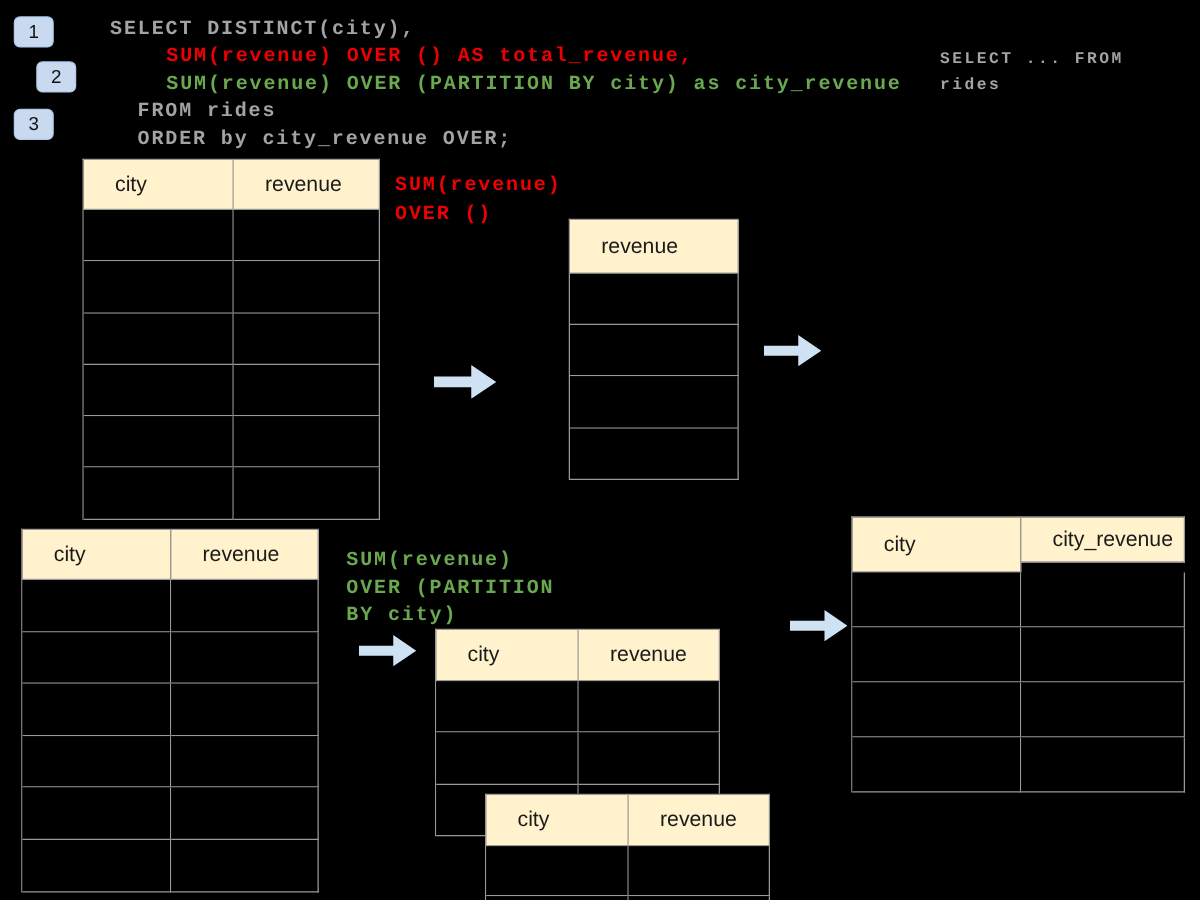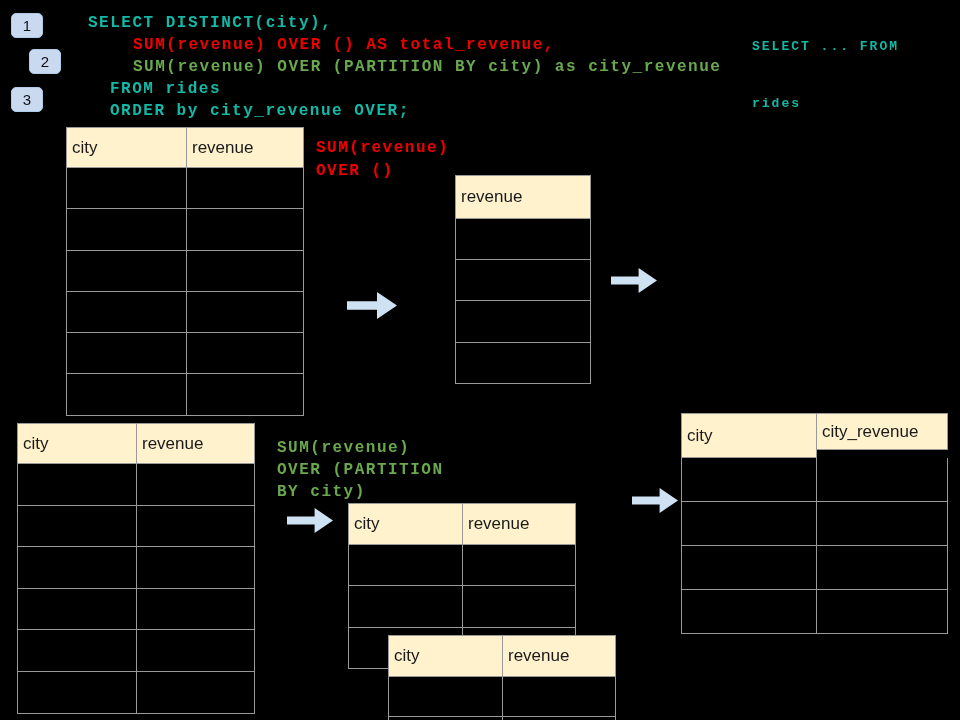--- a/index.html
+++ b/index.html
@@ -4,32 +4,32 @@
 <style>
   html,body{margin:0;padding:0;background:#000;}
   #canvas{position:relative;width:960px;height:720px;background:#000;overflow:hidden;
           font-family:"Liberation Sans",sans-serif;}
   .abs{position:absolute;}
   
   .code{font-family:"Liberation Mono",monospace;font-weight:bold;font-size:16px;
         line-height:22px;letter-spacing:1.5px;white-space:pre;}
   .code-sm{font-family:"Liberation Mono",monospace;font-weight:bold;font-size:13px;
         line-height:21px;letter-spacing:2px;white-space:pre;}
-  .purple{color:#14b8a6;font-family:Liberation Mono, monospace;}
+  .purple{color:#a3a3a3;font-family:Liberation Mono, monospace;}
   .red{color:#EE0000;}
   .green{color:#6AA84F;}
   
   .badge{width:30px;height:23px;background:#C9DAF0;border:1px solid #AECBEA;border-radius:5px;
          display:flex;align-items:center;justify-content:center;color:#111;
          font-size:15px;font-family:"Liberation Sans",sans-serif;}
   
   .dtable{background:#000;border-left:1px solid #999;border-top:1px solid #999;}
   .thead{display:flex;}
   .th{background:#FFF2CC;color:#1a1a1a;font-size:17px;display:flex;align-items:center;
-      padding-left:5px;box-sizing:border-box;border-right:1px solid #999;border-bottom:1px solid #999;}
+      padding-left:25px;box-sizing:border-box;border-right:1px solid #999;border-bottom:1px solid #999;}
   .trow{display:flex;}
   .tcell{background:#000;border-right:1px solid #999;border-bottom:1px solid #999;box-sizing:border-box;}
   
   .arrow{background:#CFE2F3;
          clip-path:polygon(0 34%, 60% 34%, 60% 0, 100% 50%, 60% 100%, 60% 66%, 0 66%);}
 </style>
 </head>
 <body>
 
 <div id="canvas">
@@ -38,21 +38,21 @@
   <div class="abs badge" style="left:29px;top:49px;">2</div>
   <div class="abs badge" style="left:11px;top:87px;">3</div>
 
   <div class="abs code purple" style="left:88px;top:12px;">SELECT DISTINCT(city),</div>
   <div class="abs code green" style="left:133px;top:56px;">SUM(revenue) OVER (PARTITION BY city) as city_revenue</div>
   <div class="abs code red" style="left:133px;top:34px;">SUM(revenue) OVER () AS total_revenue,</div>
   <div class="abs code purple" style="left:110px;top:78px;">FROM rides</div>
   <div class="abs code purple" style="left:110px;top:100px;">ORDER by city_revenue OVER;</div>
 
   <div class="abs code-sm purple" style="left:752px;top:36px;">SELECT ... FROM</div>
-  <div class="abs code-sm purple" style="left:752px;top:57px;margin-top:36px;">rides</div>
+  <div class="abs code-sm purple" style="left:752px;top:57px;">rides</div>
 
   <div class="abs dtable" style="left:66px;top:127px;">
     <div class="thead">
       <div class="th" style="width:120px;height:40px;">city</div>
       <div class="th" style="width:117px;height:40px;">revenue</div>
     </div>
     <div class="tbody">
         <div class="trow" style="height: 41.3px;">
           <div class="tcell" style="width: 120px;"></div>
           <div class="tcell" style="width: 117px;"></div>

